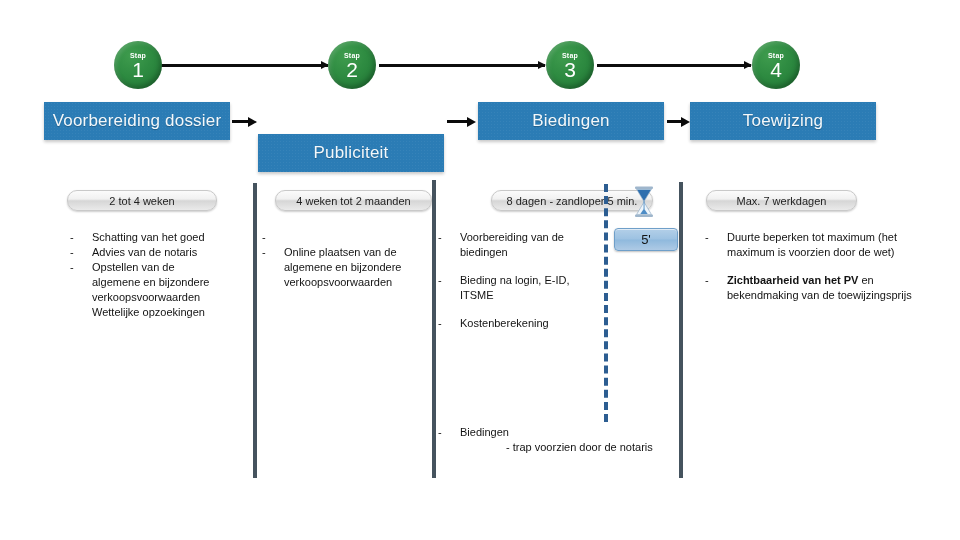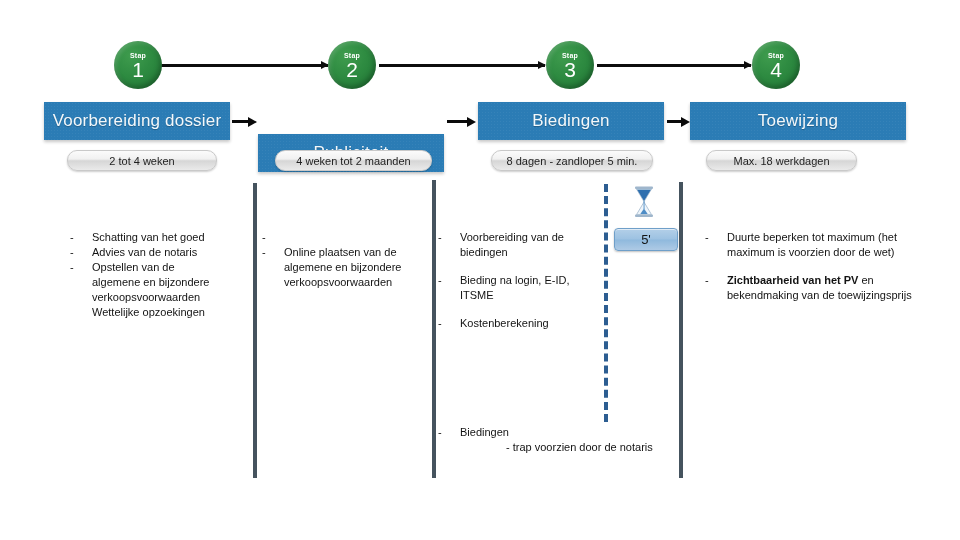--- a/index.html
+++ b/index.html
@@ -114,20 +114,21 @@
   .pill {
     position: absolute;
     height: 19px;
     border-radius: 10px;
     background: linear-gradient(to bottom, #fbfbfb 0%, #f1f1f1 42%, #d6d6d6 52%, #eaeaea 100%);
     border: 1px solid #c9c9c9;
     display: flex;
     align-items: center;
     justify-content: center;
     box-shadow: 0 1px 2px rgba(0,0,0,0.2);
+    margin-top: 40px;
   }
   .pill span {
     font-size: 11px;
     color: #1f1f1f;
   }
 
   
   .vline {
     position: absolute;
     width: 4px;
@@ -232,21 +233,21 @@
 
   <div class="banner" style="left:44px; top:102px; width:186px;">
     <span>Voorbereiding dossier</span>
   </div>
   <div class="banner" style="left:258px; top:102px; width:186px;margin-top:32px;">
     <span>Publiciteit</span>
   </div>
   <div class="banner" style="left:478px; top:102px; width:186px;">
     <span>Biedingen</span>
   </div>
-  <div class="banner" style="left:690px; top:102px; width:216px;">
+  <div class="banner" style="left:690px; top:102px; width:186px;">
     <span>Toewijzing</span>
   </div>
 
   <div class="barrow" style="left:232px; top:120px; width:16px;">
     <div class="tip"></div>
     </div>
   <div class="barrow" style="left:447px; top:120px; width:20px;">
     <div class="tip"></div>
     </div>
   <div class="barrow" style="left:667px; top:120px; width:14px;">
@@ -256,21 +257,21 @@
   <div class="pill" style="left:67px; top:150px; width:148px;">
     <span>2 tot 4 weken</span>
   </div>
   <div class="pill" style="left:275px; top:150px; width:155px;">
     <span>4 weken tot 2 maanden</span>
   </div>
   <div class="pill" style="left:491px; top:150px; width:160px;">
     <span>8 dagen - zandloper 5 min.</span>
   </div>
   <div class="pill" style="left:706px; top:150px; width:149px;">
-    <span>Max. 18 werkdagen</span>
+    <span>Max. 7 werkdagen</span>
   </div>
 
   <div class="vline" style="left:253px; top:183px; height:295px;"></div>
   <div class="vline" style="left:432px; top:180px; height:298px;"></div>
   <div class="vline-dash" style="left:604px; top:184px; height:238px;"></div>
   <div class="vline" style="left:679px; top:182px; height:296px;"></div>
 
   <div class="col" style="left:70px; top:230px; width:175px;">
     <div class="bullet-row">
       <div class="dash">-</div>

